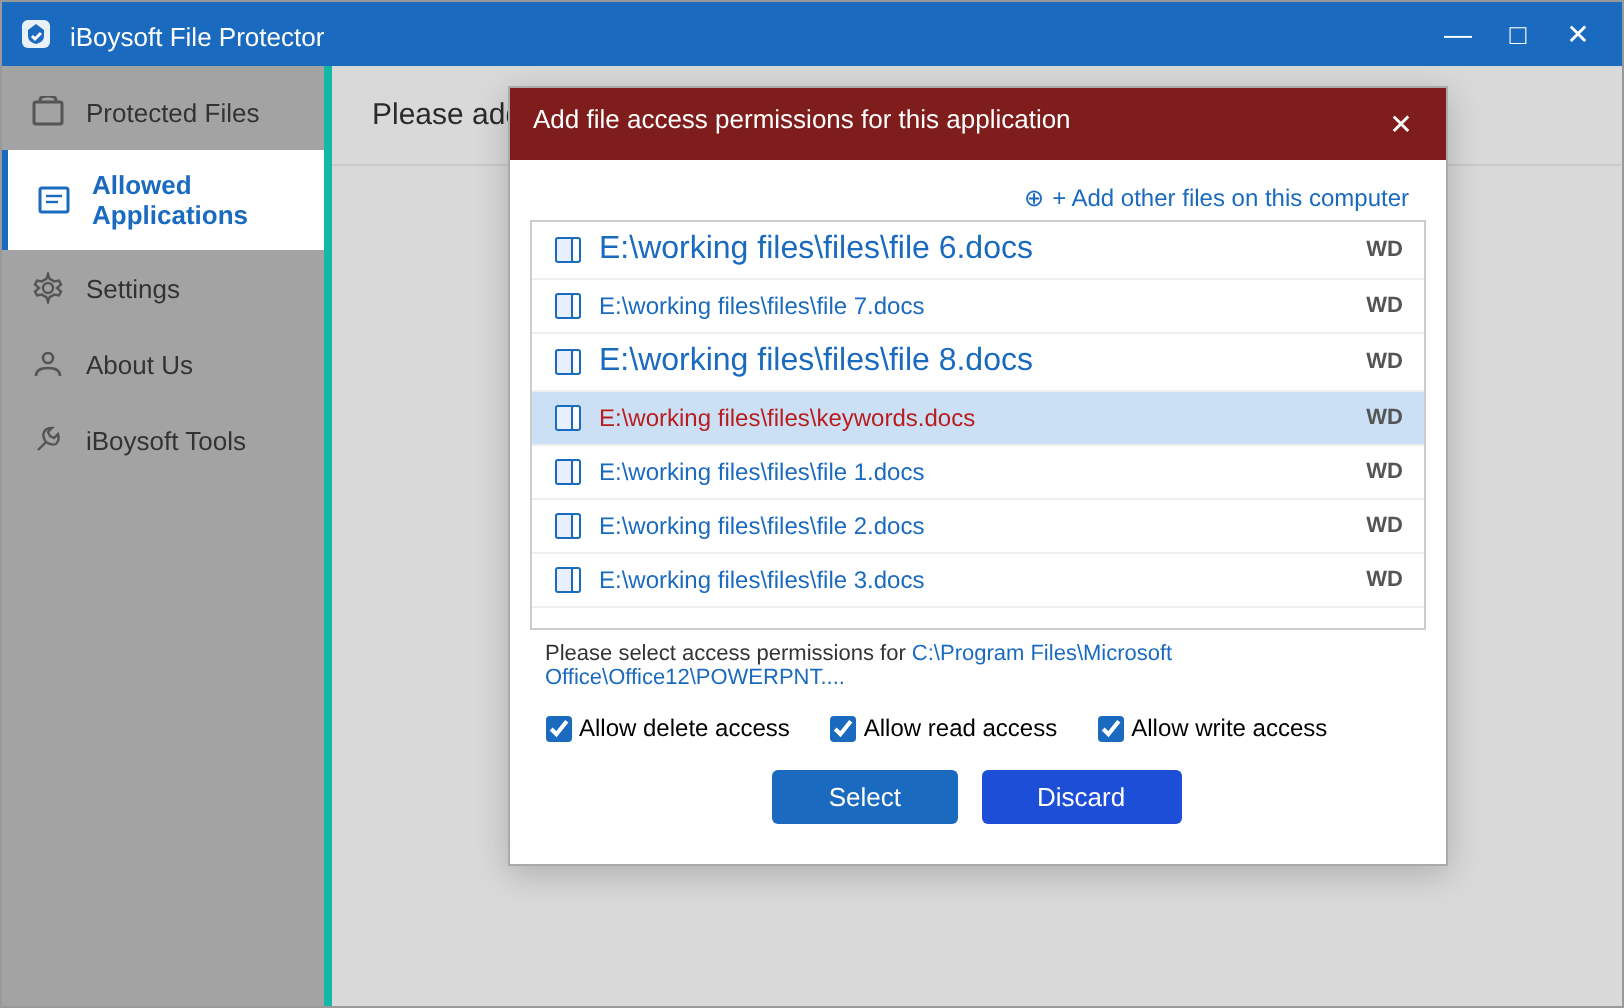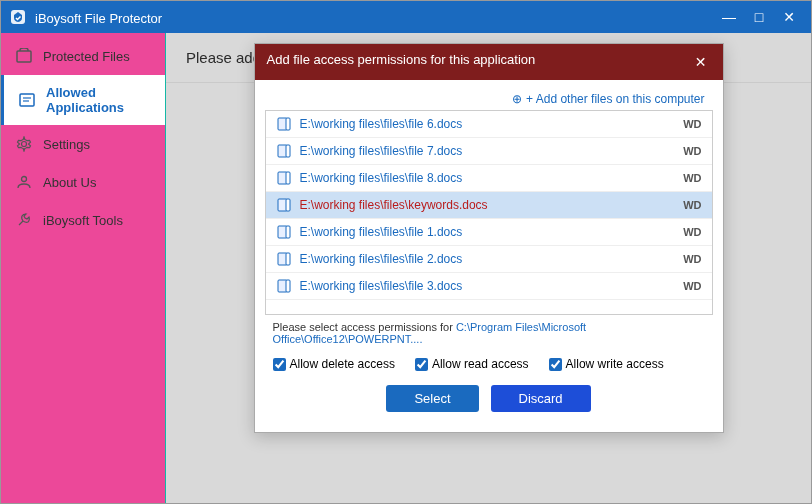--- a/index.html
+++ b/index.html
@@ -65,22 +65,22 @@
     
     .app-body {
       display: flex;
       flex: 1;
       overflow: hidden;
     }
 
     
     .sidebar {
       width: 165px;
-      background: #ec4899;
-      border-right: 1px solid #14b8a6;
+      background: #a3a3a3;
+      border-right: 4px solid #14b8a6;
       flex-shrink: 0;
       padding-top: 4px;
     }
 
     .sidebar-item {
       display: flex;
       align-items: center;
       gap: 10px;
       padding: 10px 14px;
       cursor: pointer;
@@ -383,21 +383,21 @@
             <div class="file-list-container">
 
             <div class="file-row">
       <div class="file-row-left">
         <span class="file-icon">
           <svg width="14" height="14" viewBox="0 0 14 14" fill="none">
             <rect x="1" y="1" width="9" height="12" rx="1" fill="#e8f0ff" stroke="#1a6abf" stroke-width="1"></rect>
             <rect x="9" y="1" width="4" height="12" rx="1" fill="#fff" stroke="#1a6abf" stroke-width="1"></rect>
           </svg>
         </span>
-        <span style="color:#1a6abf;font-size:12px;">E:\working files\files\file 6.docs</span>
+        <span style="color:#1a6abf;font-size:16px;">E:\working files\files\file 6.docs</span>
       </div>
       <span class="file-badge">WD</span>
     </div>
                 <div class="file-row">
       <div class="file-row-left">
         <span class="file-icon">
           <svg width="14" height="14" viewBox="0 0 14 14" fill="none">
             <rect x="1" y="1" width="9" height="12" rx="1" fill="#e8f0ff" stroke="#1a6abf" stroke-width="1"></rect>
             <rect x="9" y="1" width="4" height="12" rx="1" fill="#fff" stroke="#1a6abf" stroke-width="1"></rect>
           </svg>
@@ -407,21 +407,21 @@
       <span class="file-badge">WD</span>
     </div>
                 <div class="file-row">
       <div class="file-row-left">
         <span class="file-icon">
           <svg width="14" height="14" viewBox="0 0 14 14" fill="none">
             <rect x="1" y="1" width="9" height="12" rx="1" fill="#e8f0ff" stroke="#1a6abf" stroke-width="1"></rect>
             <rect x="9" y="1" width="4" height="12" rx="1" fill="#fff" stroke="#1a6abf" stroke-width="1"></rect>
           </svg>
         </span>
-        <span style="color:#1a6abf;font-size:12px;">E:\working files\files\file 8.docs</span>
+        <span style="color:#1a6abf;font-size:16px;">E:\working files\files\file 8.docs</span>
       </div>
       <span class="file-badge">WD</span>
     </div>
                 <div class="file-row highlighted">
       <div class="file-row-left">
         <span class="file-icon">
           <svg width="14" height="14" viewBox="0 0 14 14" fill="none">
             <rect x="1" y="1" width="9" height="12" rx="1" fill="#e8f0ff" stroke="#1a6abf" stroke-width="1"></rect>
             <rect x="9" y="1" width="4" height="12" rx="1" fill="#fff" stroke="#1a6abf" stroke-width="1"></rect>
           </svg>

